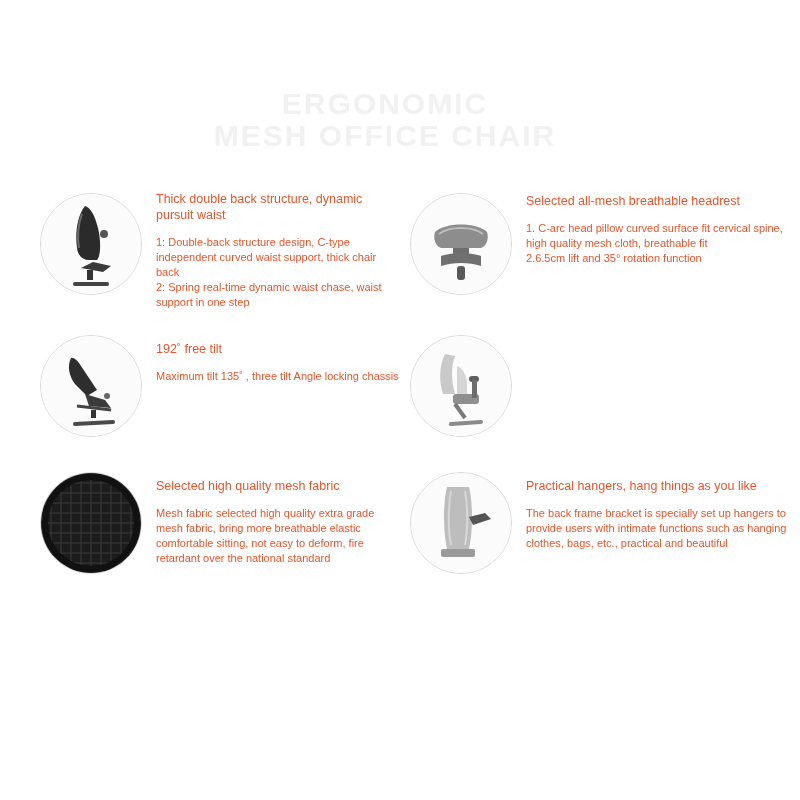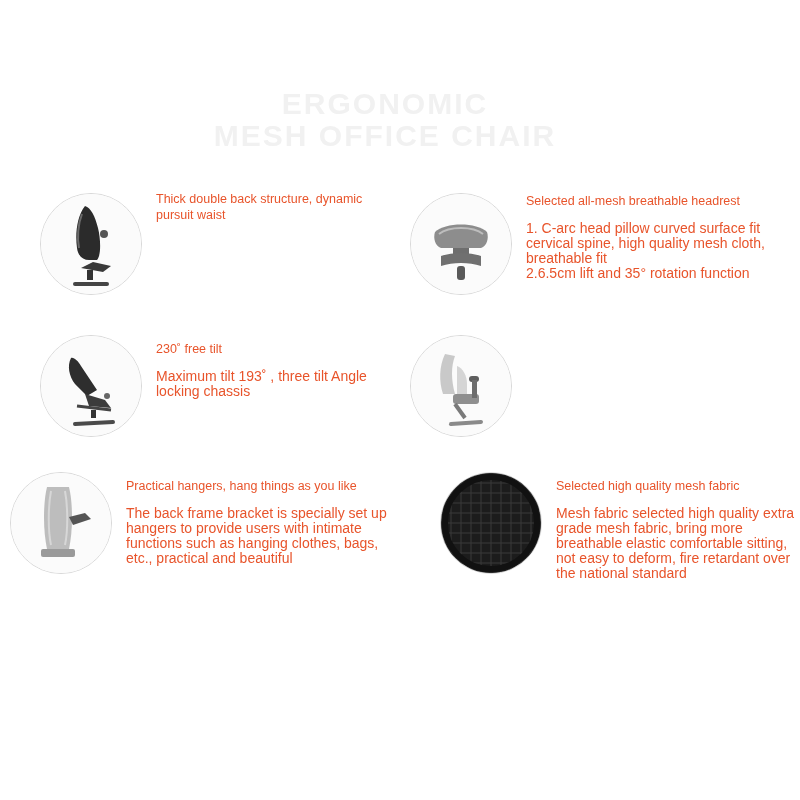--- a/index.html
+++ b/index.html
@@ -79,21 +79,21 @@
   }
   .feat-title {
     color: #e8542b;
     font-size: 12.5px;
     line-height: 16px;
     margin: 0 0 12px 0;
     font-weight: normal;
   }
   .feat-body {
     color: #e8542b;
-    font-size: 14px;
+    font-size: 11px;
     line-height: 15px;
     margin: 0;
     white-space: pre-line;
   }
   .row.r1 .cell.left .texts { padding-top: 6px; }
   .row.r2 .texts { padding-top: 14px; }
   .row.r3 .texts { padding-top: 14px; }
 
   .r1 { height: 140px; }
   .r2 { height: 135px; }
@@ -119,20 +119,22 @@
             <path d="M44 12 C36 22 34 40 36 54 C37 62 42 66 48 66 L56 66 C60 62 60 46 57 34 C54 22 50 14 44 12 Z" fill="#2b2b2b"></path>
             <path d="M41 20 C37 30 36 44 38 54" stroke="#6a6a6a" stroke-width="2" fill="none"></path>
             <path d="M52 68 L40 74 L62 78 L70 72 Z" fill="#3a3a3a"></path>
             <rect x="46" y="76" width="6" height="10" fill="#333"></rect>
             <path d="M34 90 L66 90" stroke="#444" stroke-width="4" stroke-linecap="round"></path>
             <circle cx="63" cy="40" r="4" fill="#555"></circle>
           </svg>
         </div>
         <div class="texts">
           <p class="feat-title">Thick double back structure, dynamic pursuit waist</p>
+          <p class="feat-body">1: Double-back structure design, C-type independent curved waist support, thick chair back
+2: Spring real-time dynamic waist chase, waist support in one step</p>
         </div>
       </div>
       <div class="cell right">
         <div class="thumb">
           <svg width="100" height="100" viewBox="0 0 100 100">
             <rect x="0" y="0" width="100" height="100" fill="#fbfbfb"></rect>
             <path d="M24 38 C34 28 66 28 76 38 C78 44 76 52 70 54 L30 54 C24 52 22 44 24 38 Z" fill="#8d8d8d"></path>
             <path d="M28 40 C38 32 62 32 72 40" stroke="#bdbdbd" stroke-width="2" fill="none"></path>
             <rect x="42" y="54" width="16" height="8" fill="#6e6e6e"></rect>
             <path d="M30 62 C42 58 58 58 70 62 L70 72 C58 68 42 68 30 72 Z" fill="#707070"></path>
@@ -154,22 +156,22 @@
             <rect x="0" y="0" width="100" height="100" fill="#fbfbfb"></rect>
             <path d="M30 22 C26 30 28 40 34 48 L46 60 L56 54 L40 30 C37 25 33 21 30 22 Z" fill="#2e2e2e"></path>
             <path d="M44 58 L64 64 L70 72 L48 70 Z" fill="#3c3c3c"></path>
             <path d="M36 70 L70 74" stroke="#444" stroke-width="3"></path>
             <rect x="50" y="74" width="5" height="8" fill="#333"></rect>
             <path d="M34 88 L72 86" stroke="#4a4a4a" stroke-width="4" stroke-linecap="round"></path>
             <circle cx="66" cy="60" r="3" fill="#666"></circle>
           </svg>
         </div>
         <div class="texts">
-          <p class="feat-title">230˚   free tilt</p>
-          <p class="feat-body">Maximum tilt 193˚ , three tilt Angle locking chassis</p>
+          <p class="feat-title">192˚   free tilt</p>
+          <p class="feat-body">Maximum tilt 135˚ , three tilt Angle locking chassis</p>
         </div>
       </div>
       <div class="cell right">
         <div class="thumb">
           <svg width="100" height="100" viewBox="0 0 100 100">
             <rect x="0" y="0" width="100" height="100" fill="#fbfbfb"></rect>
             <path d="M34 18 C28 30 28 46 32 58 L44 58 C40 44 40 30 44 20 Z" fill="#c9c9c9"></path>
             <path d="M46 30 C52 32 56 40 56 48 L56 58 L46 58 Z" fill="#d5d5d5"></path>
             <rect x="42" y="58" width="26" height="10" rx="3" fill="#8f8f8f"></rect>
             <rect x="58" y="40" width="10" height="6" rx="3" fill="#5e5e5e"></rect>
@@ -177,48 +179,48 @@
             <path d="M44 68 L54 82" stroke="#7a7a7a" stroke-width="4"></path>
             <path d="M40 88 L70 86" stroke="#8a8a8a" stroke-width="4" stroke-linecap="round"></path>
           </svg>
         </div>
         <div class="texts">
         </div>
       </div>
     </div>
 
     <div class="row r3">
-      <div class="cell right">
-        <div class="thumb">
-          <svg width="100" height="100" viewBox="0 0 100 100">
-            <rect x="0" y="0" width="100" height="100" fill="#fbfbfb"></rect>
-            <path d="M36 14 C32 30 32 58 36 76 L58 76 C62 58 62 30 58 14 Z" fill="#bdbdbd"></path>
-            <path d="M40 18 C37 34 37 58 40 72" stroke="#d7d7d7" stroke-width="2" fill="none"></path>
-            <path d="M54 18 C57 34 57 58 54 72" stroke="#d7d7d7" stroke-width="2" fill="none"></path>
-            <path d="M58 44 L74 40 L80 46 L62 52 Z" fill="#555"></path>
-            <rect x="30" y="76" width="34" height="8" rx="2" fill="#9a9a9a"></rect>
-          </svg>
-        </div>
-        <div class="texts">
-          <p class="feat-title">Practical hangers, hang things as you like</p>
-          <p class="feat-body">The back frame bracket is specially set up hangers to provide users with intimate functions such as hanging clothes, bags, etc., practical and beautiful</p>
-        </div>
-      </div>
       <div class="cell left">
         <div class="thumb dark">
           <svg width="100" height="100" viewBox="0 0 100 100">
             <rect x="0" y="0" width="100" height="100" fill="#1c1c1c"></rect>
             <g stroke="#3a3a3a" stroke-width="1">
               <path d="M0 10 H100 M0 20 H100 M0 30 H100 M0 40 H100 M0 50 H100 M0 60 H100 M0 70 H100 M0 80 H100 M0 90 H100"></path>
               <path d="M10 0 V100 M20 0 V100 M30 0 V100 M40 0 V100 M50 0 V100 M60 0 V100 M70 0 V100 M80 0 V100 M90 0 V100"></path>
             </g>
             <circle cx="50" cy="50" r="46" fill="none" stroke="#111" stroke-width="6"></circle>
           </svg>
         </div>
         <div class="texts">
           <p class="feat-title">Selected high quality mesh fabric</p>
           <p class="feat-body">Mesh fabric selected high quality extra grade mesh fabric, bring more breathable elastic comfortable sitting, not easy to deform, fire retardant over the national standard</p>
         </div>
       </div>
+      <div class="cell right">
+        <div class="thumb">
+          <svg width="100" height="100" viewBox="0 0 100 100">
+            <rect x="0" y="0" width="100" height="100" fill="#fbfbfb"></rect>
+            <path d="M36 14 C32 30 32 58 36 76 L58 76 C62 58 62 30 58 14 Z" fill="#bdbdbd"></path>
+            <path d="M40 18 C37 34 37 58 40 72" stroke="#d7d7d7" stroke-width="2" fill="none"></path>
+            <path d="M54 18 C57 34 57 58 54 72" stroke="#d7d7d7" stroke-width="2" fill="none"></path>
+            <path d="M58 44 L74 40 L80 46 L62 52 Z" fill="#555"></path>
+            <rect x="30" y="76" width="34" height="8" rx="2" fill="#9a9a9a"></rect>
+          </svg>
+        </div>
+        <div class="texts">
+          <p class="feat-title">Practical hangers, hang things as you like</p>
+          <p class="feat-body">The back frame bracket is specially set up hangers to provide users with intimate functions such as hanging clothes, bags, etc., practical and beautiful</p>
+        </div>
+      </div>
     </div>
 
   </div>
 </div>
 
 </body></html>

